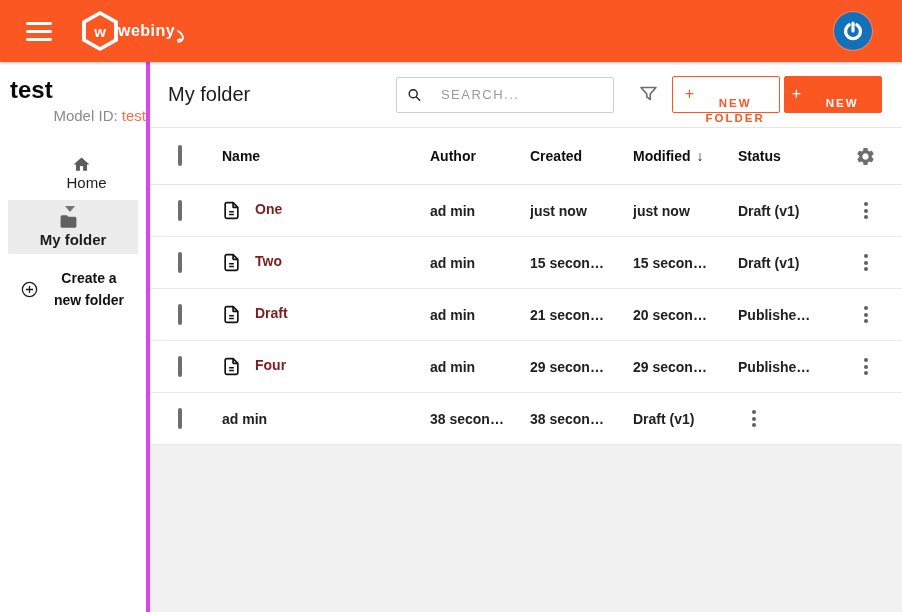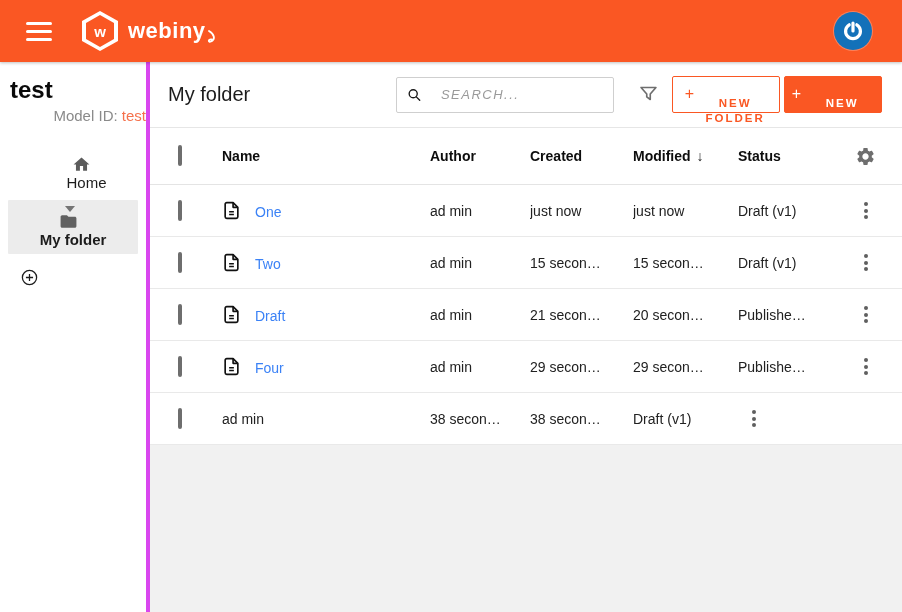--- a/index.html
+++ b/index.html
@@ -7,21 +7,21 @@
   body { font-family:"Liberation Sans","DejaVu Sans",sans-serif; background:#fff; color:#212121; }
   .app { width:902px; height:612px; display:flex; flex-direction:column; }
 
   
   .topbar { height:62px; background:#FA5723; display:flex; align-items:center; padding:0 16px; flex-shrink:0; box-shadow:0 1px 3px rgba(0,0,0,.25); position:relative; z-index:5; }
   .hamburger { width:26px; height:19px; display:flex; flex-direction:column; justify-content:space-between; cursor:pointer; margin-left:10px; }
   .hamburger span { display:block; height:3px; background:#fff; border-radius:2px; }
   .logo { display:flex; align-items:center; margin-left:30px; }
   .hex-outer { width:36px; height:40px; background:#fff; clip-path:polygon(50% 0%,100% 25%,100% 75%,50% 100%,0% 75%,0% 25%); display:flex; align-items:center; justify-content:center; }
   .hex-inner { width:28px; height:32px; background:#FA5723; clip-path:polygon(50% 0%,100% 25%,100% 75%,50% 100%,0% 75%,0% 25%); display:flex; align-items:center; justify-content:center; color:#fff; font-weight:bold; font-size:15px; }
-  .brand-text { color:#fff; font-size:22px; font-weight:bold; margin-left:10px; letter-spacing:.5px; }
+  .brand-text { color:#fff; font-size:16px; font-weight:bold; letter-spacing:.5px; }
   .brand-curl { margin-left:1px; margin-top:12px; }
   .top-spacer { flex:1; }
   .avatar { width:38px; height:38px; border-radius:50%; background:#1371B9; display:flex; align-items:center; justify-content:center; margin-right:14px; cursor:pointer; box-shadow:0 0 0 1px rgba(255,255,255,.25); }
 
   
   .content { flex:1; display:flex; min-height:0; }
 
   
   .sidebar { width:150px; background:#fff; border-right:4px solid #d946ef; flex-shrink:0; padding-top:14px; }
   .sb-title { font-size:24px; font-weight:bold; color:#0a0a0a; margin:0 0 3px 10px; }
@@ -34,37 +34,37 @@
   .caret-down { width:0; height:0; border-left:5px solid transparent; border-right:5px solid transparent; border-top:6px solid #757575; margin-right:7px; }
   .sb-create { display:flex; align-items:center; padding:12px 6px 0 20px; cursor:pointer; }
   .sb-create .txt { font-weight:bold; font-size:14px; text-align:center; width:86px; line-height:1.55; color:#111; }
   .sb-create .ic { margin-right:7px; display:flex; }
 
   
   .main { flex:1; display:flex; flex-direction:column; background:#F1F1F1; min-width:0; }
   .toolbar { height:66px; background:#fff; display:flex; align-items:center; padding:0 20px 0 18px; border-bottom:1px solid #E6E6E6; flex-shrink:0; }
   .page-title { font-size:20px; color:#1c1c1c; }
   .searchbox { margin-left:auto; width:218px; height:36px; border:1px solid #CFCFCF; border-radius:2px; background:#fff; display:flex; align-items:center; padding:0 10px; }
-  .searchbox input { border:none; outline:none; width:100%; font-family:inherit; font-size:13px; letter-spacing:1.5px; color:#333; margin-left:19px; background:transparent;font-style:italic; }
+  .searchbox input { border:none; outline:none; width:100%; font-family:inherit; font-size:13px; letter-spacing:1.5px; color:#333; margin-left:19px; background:transparent; }
   .searchbox input::placeholder { color:#9A9A9A; }
   .funnel { margin-left:24px; display:flex; cursor:pointer; }
   .btn { height:37px; border-radius:2px; display:flex; align-items:center; justify-content:center; cursor:pointer; font-weight:bold; font-size:11.5px; letter-spacing:2px; line-height:1.3; }
   .btn .plus { font-size:16px; font-weight:normal; margin-right:9px; letter-spacing:0; }
   .btn .lbl { width:64px; text-align:center;margin-top:33px; }
   .btn-outline { background:#fff; color:#FA5723; border:1px solid #FA5723; width:108px; margin-left:13px; }
   .btn-filled { background:#FA5723; color:#fff; border:1px solid #FA5723; width:98px; margin-left:4px; }
 
   
   .table { background:#fff; flex-shrink:0; }
   .trow { display:grid; grid-template-columns:44px 208px 100px 103px 105px 112px 1fr; align-items:center; padding-left:28px; height:52px; border-bottom:1px solid #E9E9E9; background:#fff; }
   .trow.thead { height:57px; border-bottom:1px solid #E4E4E4; }
   .th { font-weight:bold; font-size:14px; color:#0d0d0d; display:flex; align-items:flex-start; cursor:pointer; }
   .sort-arrow { font-size:14px; margin-left:6px; color:#1c1c1c; }
-  .cell { font-size:14px; color:#212121; white-space:nowrap; overflow:hidden; }
-  .name-cell { display:flex; align-items:flex-end; font-weight:normal; color:#3b82f6; }
+  .cell { font-size:14px; color:#212121; white-space:nowrap; overflow:hidden;font-weight:bold; }
+  .name-cell { display:flex; align-items:flex-start; font-weight:bold; color:#7f1d1d; }
   .name-cell .doc-ic { margin-right:14px; display:flex; }
   .checkbox { width:18px; height:18px; border:2px solid #6E6E6E; border-radius:2px; background:#fff; cursor:pointer; }
   .actions { display:flex; align-items:center; padding-left:4px; }
   .kebab { display:flex; flex-direction:column; gap:2.5px; padding:6px 10px; cursor:pointer; }
   .kebab i { width:4px; height:4px; border-radius:50%; background:#5F5F5F; }
   .gear-wrap { display:flex; cursor:pointer; padding-left:1px; }
   .filler { flex:1; background:#F1F1F1; }
 </style>
 </head>
 <body>
@@ -123,20 +123,21 @@
           </span>
           <span>My folder</span>
         </div>
         <div class="sb-create">
           <span class="ic">
             <svg width="19" height="19" viewBox="0 0 24 24">
                 <circle cx="12" cy="12" r="9" fill="none" stroke="#1c1c1c" stroke-width="1.6"></circle>
                 <path d="M12 7.5v9M7.5 12h9" stroke="#1c1c1c" stroke-width="1.6"></path>
               </svg>
           </span>
+          <span class="txt">Create a new folder</span>
         </div>
       </div>
     </div>
 
     <div class="main">
 
       <div class="toolbar">
         <span class="page-title">My folder</span>
         <div class="searchbox">
           <svg width="18" height="18" viewBox="0 0 24 24">

